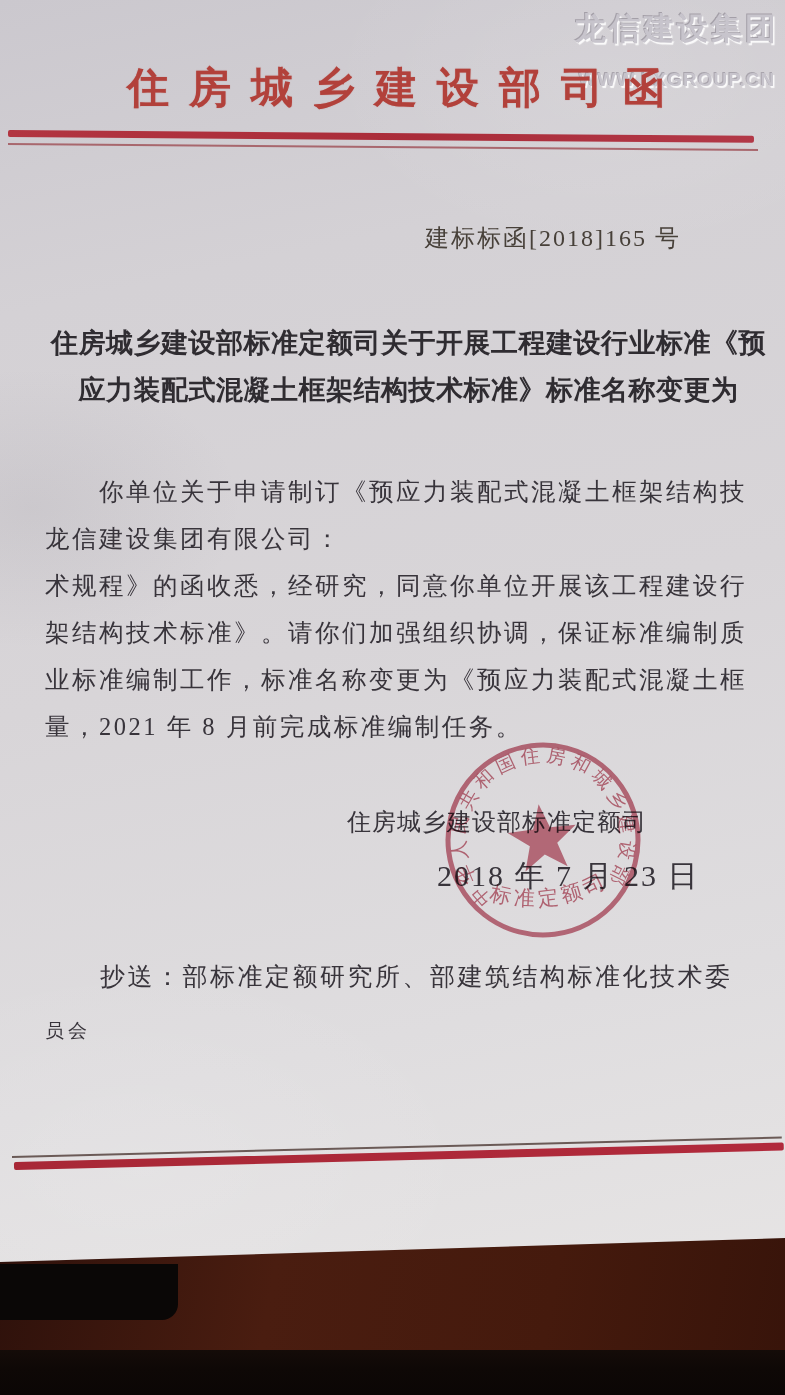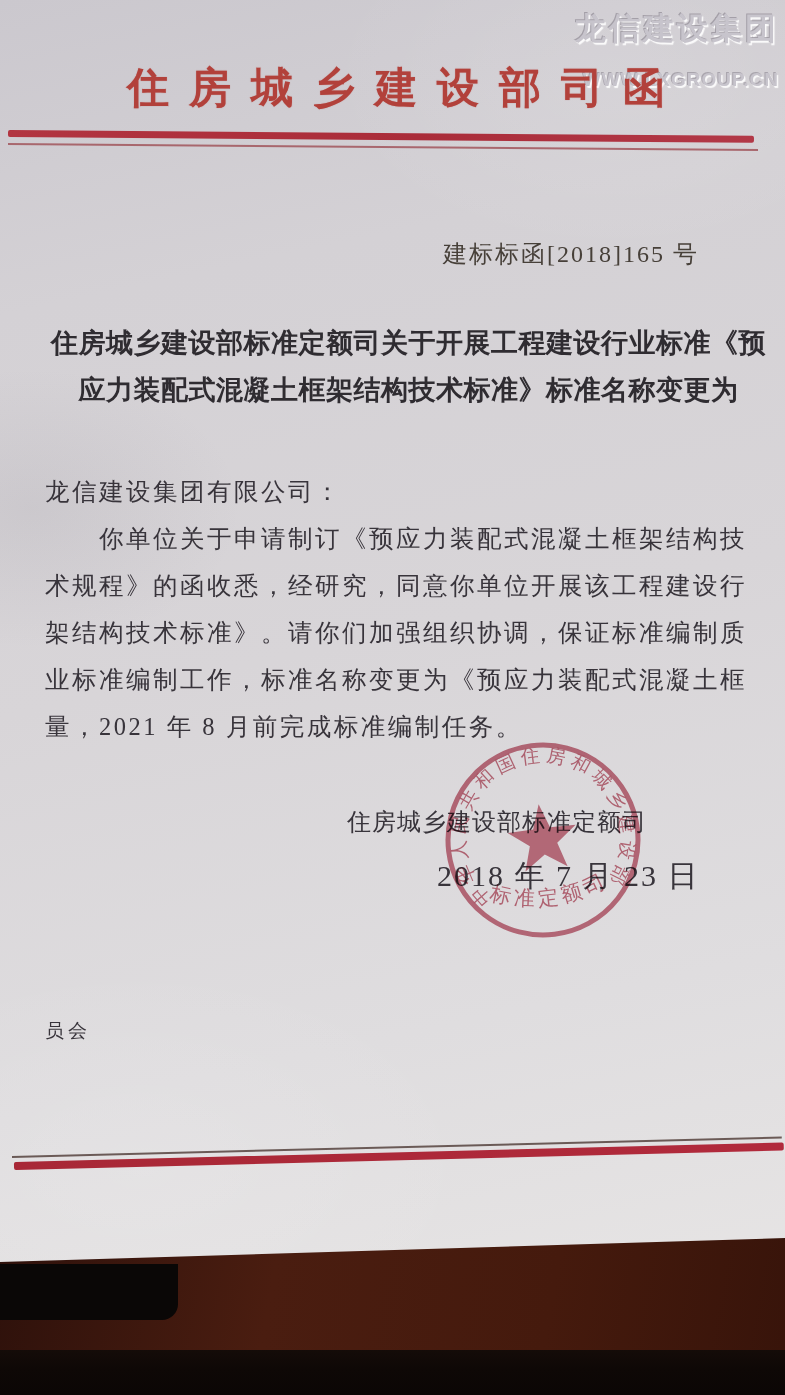--- a/index.html
+++ b/index.html
@@ -31,21 +31,21 @@
     clip-path:polygon(0 0, 785px 0, 785px 1238px, 0 1262px);
     background:
       radial-gradient(ellipse 420px 260px at 78% 6%, rgba(255,255,255,0.10), transparent 70%),
       radial-gradient(ellipse 500px 300px at 18% 92%, rgba(255,255,255,0.12), transparent 70%),
       radial-gradient(ellipse 300px 200px at 4% 40%, rgba(110,105,118,0.10), transparent 70%),
       linear-gradient(168deg,#cbc8ce 0%,#d4d1d5 22%,#d8d5d8 50%,#dfdddf 78%,#e6e4e4 100%);
   }
 
   
   .watermark {
-    position:absolute; top:8px; right:6px; text-align:right;
+    position:absolute; top:8px; right:6px; text-align:center;
     font-family:"Liberation Sans","DejaVu Sans",sans-serif; font-weight:bold;
     color:#c7c4cc;
   }
   .watermark .wm-co {
     font-size:31px; letter-spacing:3px;
     text-shadow:-1px -1px 0 rgba(125,120,132,0.55), 1.5px 1.5px 1px rgba(255,255,255,0.9);
   }
   .watermark .wm-url {
     margin-top:19px; font-size:19px; letter-spacing:1px;
     text-shadow:-1px -1px 0 rgba(125,120,132,0.5), 1.5px 1.5px 1px rgba(255,255,255,0.9);
@@ -63,22 +63,22 @@
     background:linear-gradient(90deg,#b23541,#aa2c39 55%,#b23847);
     transform:rotate(0.45deg); transform-origin:left center; border-radius:2px;
   }
   .rule-top-thin {
     position:absolute; left:8px; top:143px; width:750px; height:2px;
     background:#a1555c; opacity:.85;
     transform:rotate(0.45deg); transform-origin:left center;
   }
 
   .ref-number {
-    position:absolute; left:443px; top:222px;
-    font-size:24px; letter-spacing:2px; color:#474039;margin-top:16px;
+    position:absolute; left:425px; top:222px;
+    font-size:24px; letter-spacing:2px; color:#474039;
   }
 
   .doc-title {
     position:absolute; left:0; top:320px; width:785px; text-align:center;
     font-family:"Liberation Sans","DejaVu Sans",sans-serif; font-weight:bold;
     font-size:27px; color:#2f2c31;
   }
   .doc-title .title-line { line-height:47px; letter-spacing:0.5px;margin-left:32px; }
 
   .body-block {
@@ -143,22 +143,22 @@
     <div class="rule-top-thin"></div>
 
     <div class="ref-number">建标标函[2018]165 号</div>
 
     <div class="doc-title">
       <div class="title-line">住房城乡建设部标准定额司关于开展工程建设行业标准《预</div>
       <div class="title-line">应力装配式混凝土框架结构技术标准》标准名称变更为</div>
     </div>
 
     <div class="body-block">
+      <div class="body-line indent">你单位关于申请制订《预应力装配式混凝土框架结构技</div>
       <div class="body-line">龙信建设集团有限公司：</div>
-      <div class="body-line indent">你单位关于申请制订《预应力装配式混凝土框架结构技</div>
       <div class="body-line">术规程》的函收悉，经研究，同意你单位开展该工程建设行</div>
       <div class="body-line">架结构技术标准》。请你们加强组织协调，保证标准编制质</div>
       <div class="body-line">业标准编制工作，标准名称变更为《预应力装配式混凝土框</div>
       <div class="body-line">量，2021 年 8 月前完成标准编制任务。</div>
     </div>
 
     <div class="signature">住房城乡建设部标准定额司</div>
     <div class="sign-date">2018 年 7 月 23 日</div>
 
     <svg class="seal" viewBox="-105 -105 210 210">
@@ -169,19 +169,20 @@
         <path id="seal-bottom-path" d="M -56,54 A 150,150 0 0 0 56,54" fill="none"></path>
       </defs>
       <text font-size="19" letter-spacing="5" opacity="0.92">
         <textPath href="#seal-arc-path" startOffset="50%" text-anchor="middle">中华人民共和国住房和城乡建设部</textPath>
       </text>
       <text font-size="21" letter-spacing="4" opacity="0.92">
         <textPath href="#seal-bottom-path" startOffset="50%" text-anchor="middle">标准定额司</textPath>
       </text>
     </svg>
 
+    <div class="cc-line1">抄送：部标准定额研究所、部建筑结构标准化技术委</div>
     <div class="cc-line2">员会</div>
 
     <div class="rule-bottom-thin"></div>
     <div class="rule-bottom-thick"></div>
 
   </div>
 </div>
 
 </body></html>

